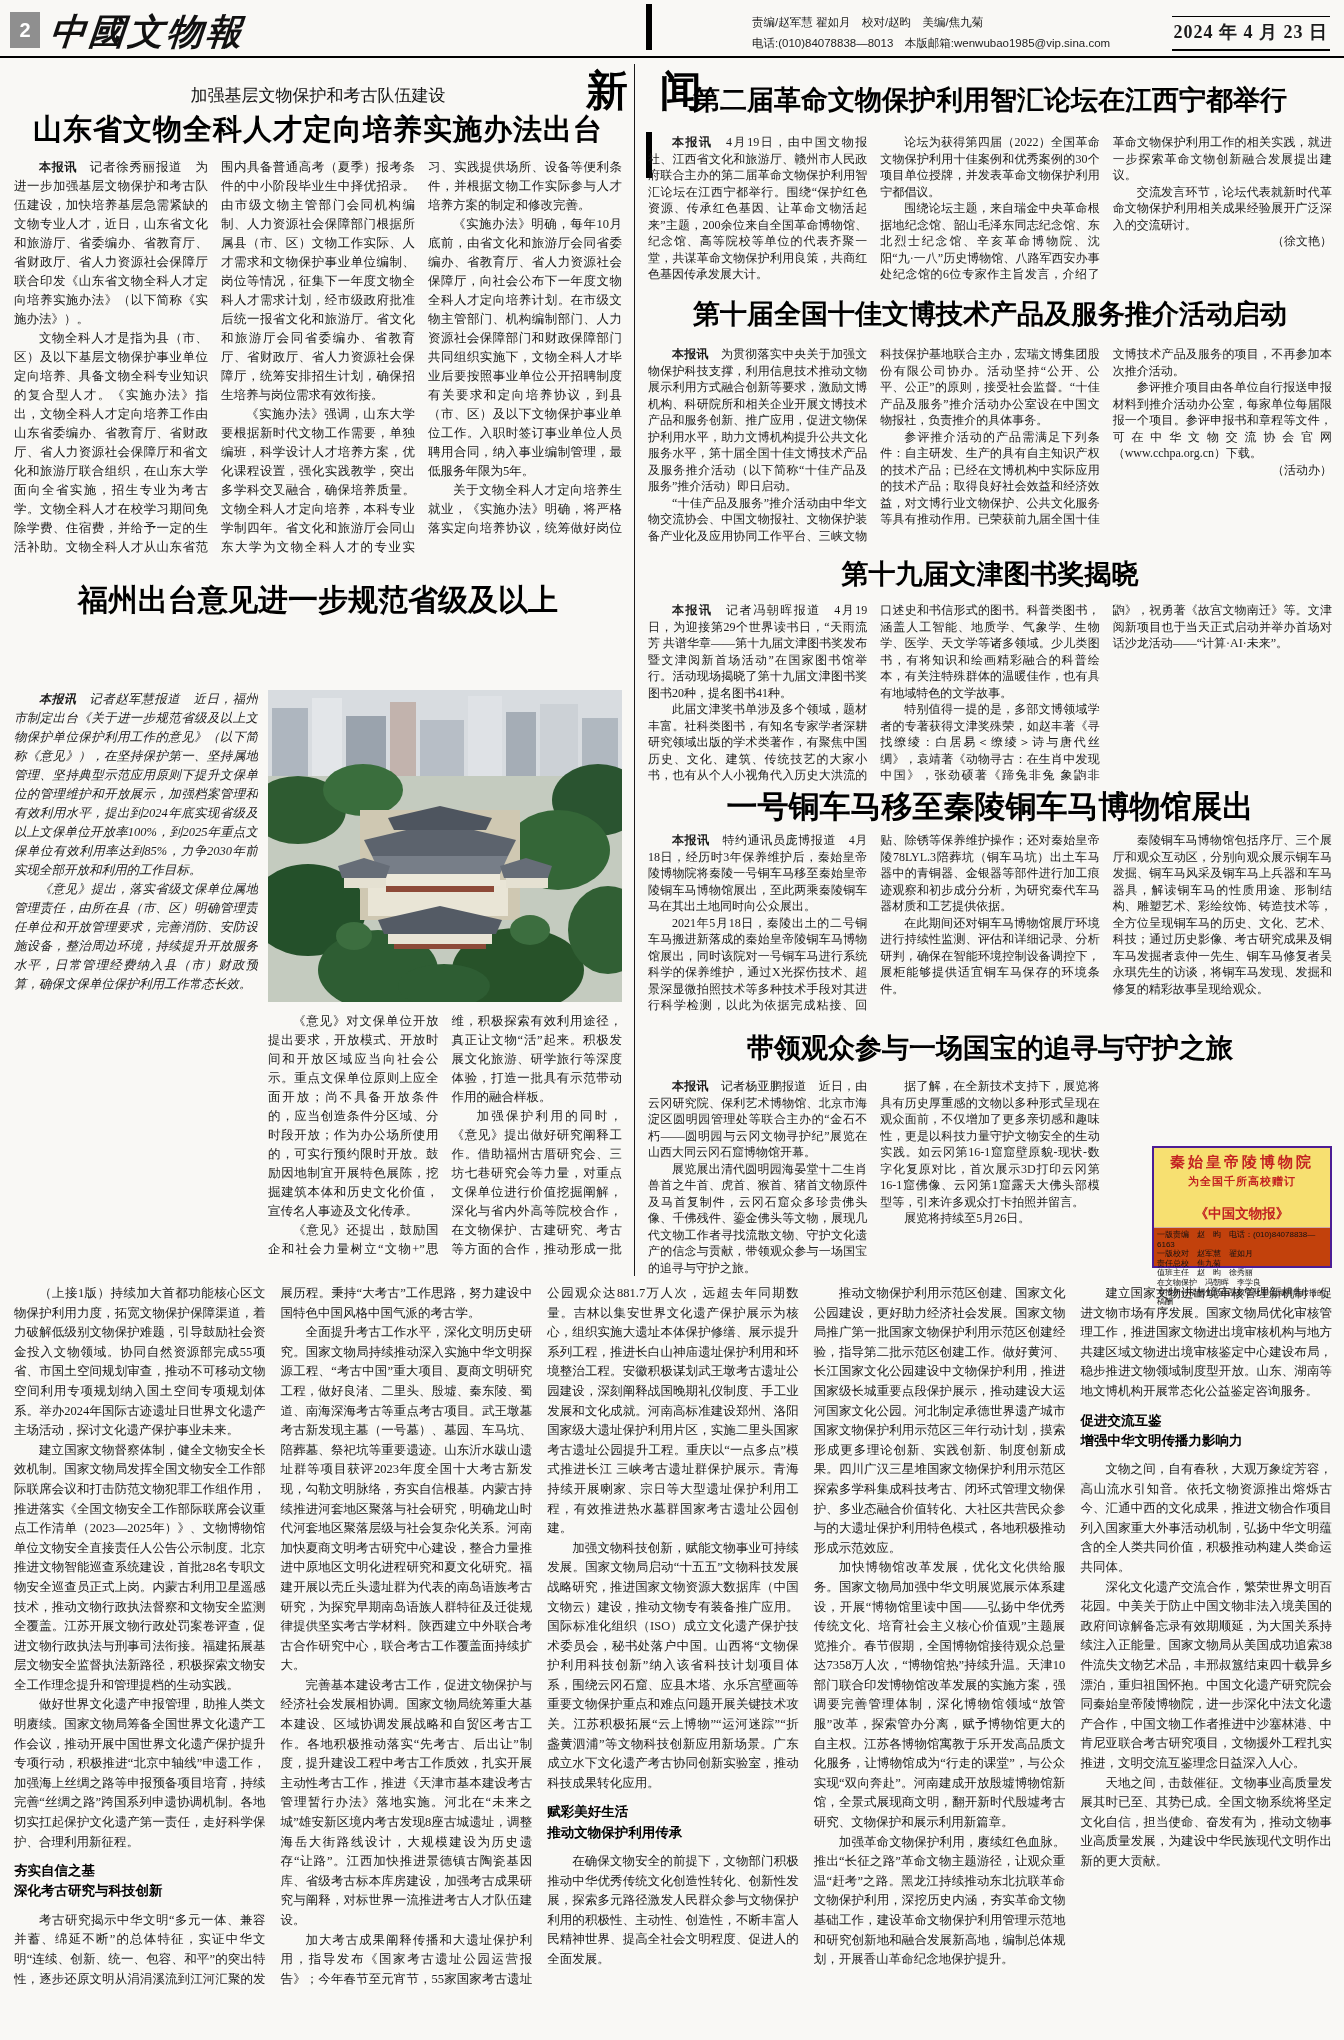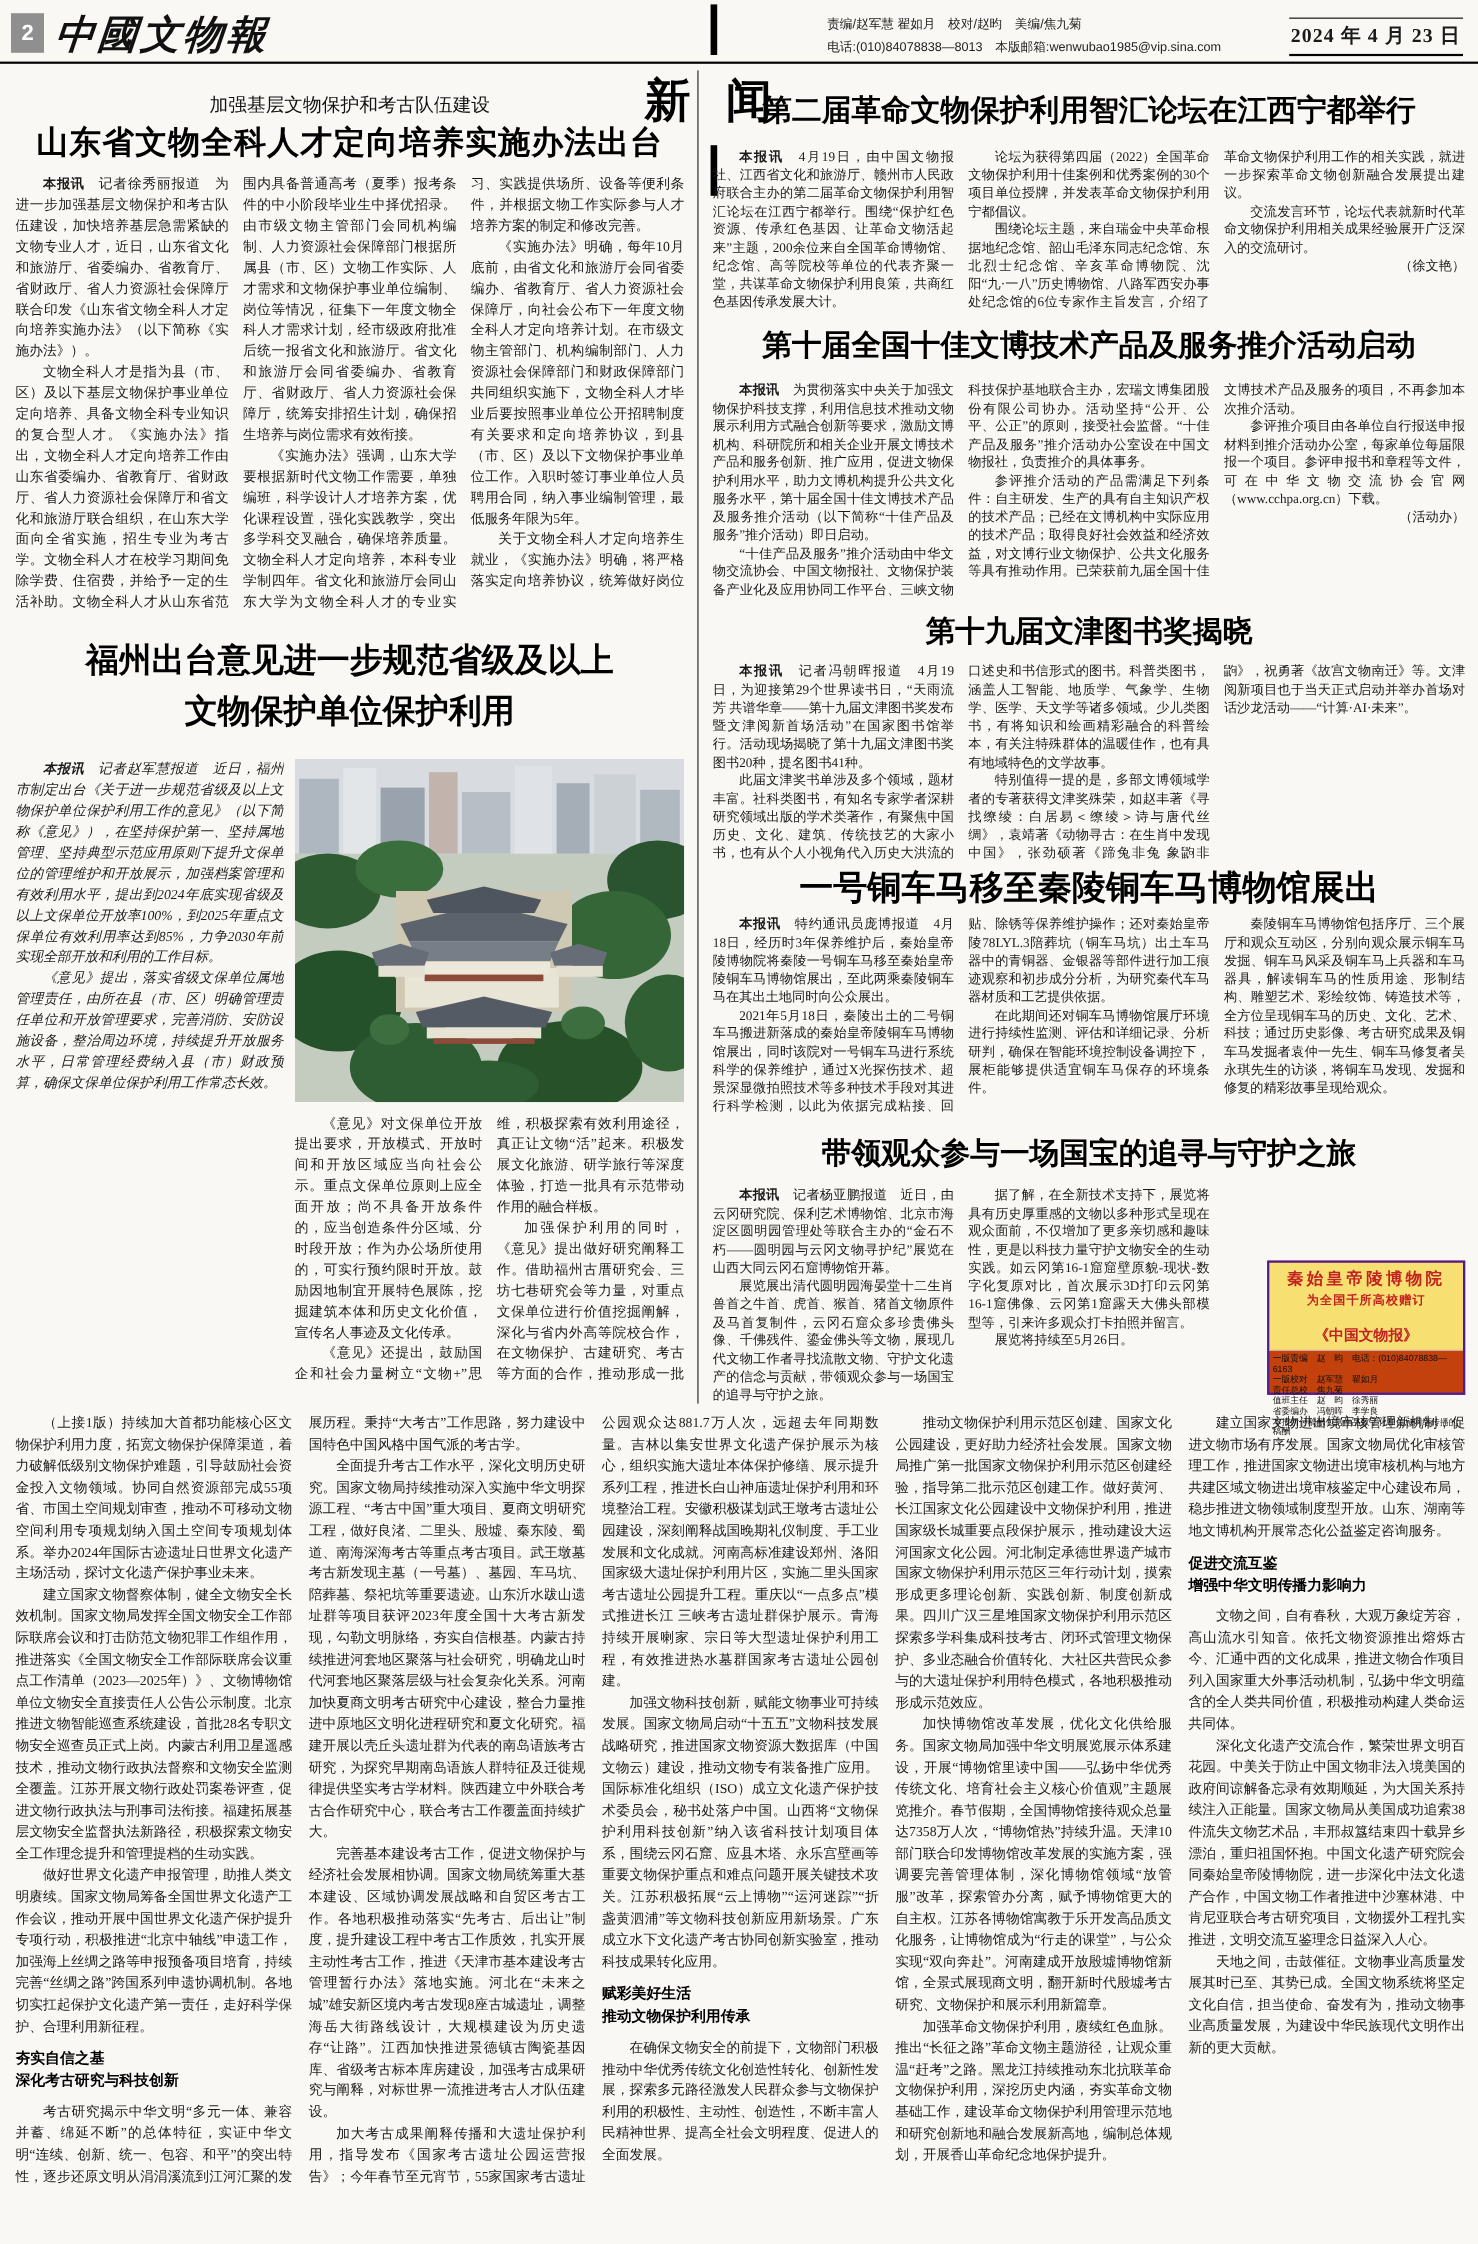--- a/index.html
+++ b/index.html
@@ -67,21 +67,20 @@
   <div class="hl" style="left:14px;top:110px;width:608px;font-size:29px;letter-spacing:1px;">山东省文物全科人才定向培养实施办法出台</div>
   <div class="article-body" style="left:14px;top:158px;width:608px;height:414px;column-count:3;">
       <p class="bp"><b>本报讯　</b>记者徐秀丽报道　为进一步加强基层文物保护和考古队伍建设，加快培养基层急需紧缺的文物专业人才，近日，山东省文化和旅游厅、省委编办、省教育厅、省财政厅、省人力资源社会保障厅联合印发《山东省文物全科人才定向培养实施办法》（以下简称《实施办法》）。</p>
       <p class="bp">文物全科人才是指为县（市、区）及以下基层文物保护事业单位定向培养、具备文物全科专业知识的复合型人才。《实施办法》指出，文物全科人才定向培养工作由山东省委编办、省教育厅、省财政厅、省人力资源社会保障厅和省文化和旅游厅联合组织，在山东大学面向全省实施，招生专业为考古学。文物全科人才在校学习期间免除学费、住宿费，并给予一定的生活补助。文物全科人才从山东省范围内具备普通高考（夏季）报考条件的中小阶段毕业生中择优招录。由市级文物主管部门会同机构编制、人力资源社会保障部门根据所属县（市、区）文物工作实际、人才需求和文物保护事业单位编制、岗位等情况，征集下一年度文物全科人才需求计划，经市级政府批准后统一报省文化和旅游厅。省文化和旅游厅会同省委编办、省教育厅、省财政厅、省人力资源社会保障厅，统筹安排招生计划，确保招生培养与岗位需求有效衔接。</p>
       <p class="bp">《实施办法》强调，山东大学要根据新时代文物工作需要，单独编班，科学设计人才培养方案，优化课程设置，强化实践教学，突出多学科交叉融合，确保培养质量。文物全科人才定向培养，本科专业学制四年。省文化和旅游厅会同山东大学为文物全科人才的专业实习、实践提供场所、设备等便利条件，并根据文物工作实际参与人才培养方案的制定和修改完善。</p>
       <p class="bp">《实施办法》明确，每年10月底前，由省文化和旅游厅会同省委编办、省教育厅、省人力资源社会保障厅，向社会公布下一年度文物全科人才定向培养计划。在市级文物主管部门、机构编制部门、人力资源社会保障部门和财政保障部门共同组织实施下，文物全科人才毕业后要按照事业单位公开招聘制度有关要求和定向培养协议，到县（市、区）及以下文物保护事业单位工作。入职时签订事业单位人员聘用合同，纳入事业编制管理，最低服务年限为5年。</p>
       <p class="bp">关于文物全科人才定向培养生就业，《实施办法》明确，将严格落实定向培养协议，统筹做好岗位衔接，保障基层文物保护和考古队伍建设的专业人才供给。</p>
     </div>
 
   <div class="hl" style="left:14px;top:580px;width:608px;font-size:30px;">福州出台意见进一步规范省级及以上</div>
-  <div class="hl" style="left:14px;top:626px;width:608px;font-size:30px;">文物保护单位保护利用</div>
   <div class="article-body" style="left:14px;top:690px;width:244px;height:582px;column-count:1;font-style:italic;">
       <p class="bp"><b>本报讯　</b>记者赵军慧报道　近日，福州市制定出台《关于进一步规范省级及以上文物保护单位保护利用工作的意见》（以下简称《意见》），在坚持保护第一、坚持属地管理、坚持典型示范应用原则下提升文保单位的管理维护和开放展示，加强档案管理和有效利用水平，提出到2024年底实现省级及以上文保单位开放率100%，到2025年重点文保单位有效利用率达到85%，力争2030年前实现全部开放和利用的工作目标。</p>
       <p class="bp">《意见》提出，落实省级文保单位属地管理责任，由所在县（市、区）明确管理责任单位和开放管理要求，完善消防、安防设施设备，整治周边环境，持续提升开放服务水平，日常管理经费纳入县（市）财政预算，确保文保单位保护利用工作常态长效。</p>
     </div>
 
   <div id="photoB">
     <svg width="354" height="312" viewBox="0 0 354 312" xmlns="http://www.w3.org/2000/svg">
       <rect width="354" height="312" fill="#c4cbbf"></rect>
 
       <rect x="0" y="0" width="354" height="86" fill="#d8dce0"></rect>
@@ -179,21 +178,21 @@
     <div class="ad-yellow">
       <div class="ad-l1">秦始皇帝陵博物院</div>
       <div class="ad-l2">为全国千所高校赠订</div>
       <div class="ad-l3">《中国文物报》</div>
     </div>
     <div class="ad-credits">
         <div class="ad-credit-line">一版责编　赵　昀　电话：(010)84078838—6163</div>
         <div class="ad-credit-line">一版校对　赵军慧　翟如月</div>
         <div class="ad-credit-line">责任总校　焦九菊</div>
         <div class="ad-credit-line">值班主任　赵　昀　徐秀丽</div>
-        <div class="ad-credit-line">省委编办　冯朝晖　李学良</div>
+        <div class="ad-credit-line">在文物保护　冯朝晖　李学良</div>
         <div class="ad-credit-line">本报所付稿酬包括作品数字化和信息网络传播的稿酬</div>
       </div>
   </div>
 
   <div id="bottom">
       <p class="bp">（上接1版）持续加大首都功能核心区文物保护利用力度，拓宽文物保护保障渠道，着力破解低级别文物保护难题，引导鼓励社会资金投入文物领域。协同自然资源部完成55项省、市国土空间规划审查，推动不可移动文物空间利用专项规划纳入国土空间专项规划体系。举办2024年国际古迹遗址日世界文化遗产主场活动，探讨文化遗产保护事业未来。</p>
       <p class="bp">建立国家文物督察体制，健全文物安全长效机制。国家文物局发挥全国文物安全工作部际联席会议和打击防范文物犯罪工作组作用，推进落实《全国文物安全工作部际联席会议重点工作清单（2023—2025年）》、文物博物馆单位文物安全直接责任人公告公示制度。北京推进文物智能巡查系统建设，首批28名专职文物安全巡查员正式上岗。内蒙古利用卫星遥感技术，推动文物行政执法督察和文物安全监测全覆盖。江苏开展文物行政处罚案卷评查，促进文物行政执法与刑事司法衔接。福建拓展基层文物安全监督执法新路径，积极探索文物安全工作理念提升和管理提档的生动实践。</p>
       <p class="bp">做好世界文化遗产申报管理，助推人类文明赓续。国家文物局筹备全国世界文化遗产工作会议，推动开展中国世界文化遗产保护提升专项行动，积极推进“北京中轴线”申遗工作，加强海上丝绸之路等申报预备项目培育，持续完善“丝绸之路”跨国系列申遗协调机制。各地切实扛起保护文化遗产第一责任，走好科学保护、合理利用新征程。</p>
       <div class="subhead">
         <div>夯实自信之基</div>

